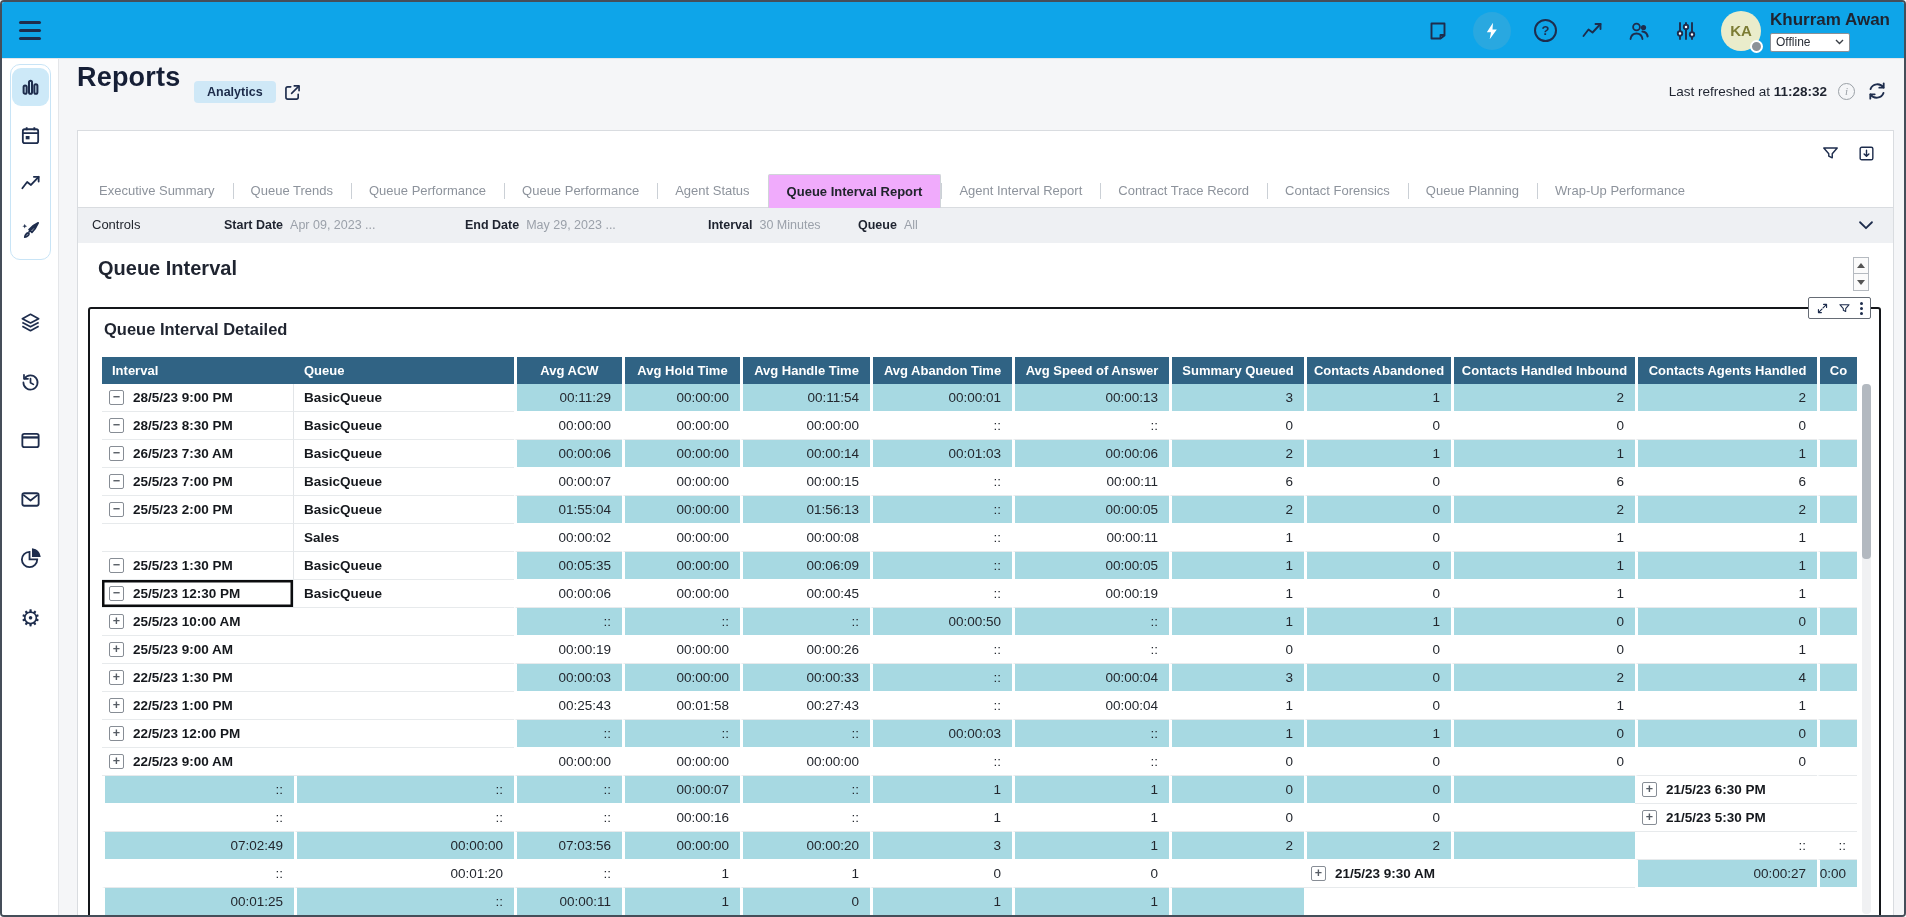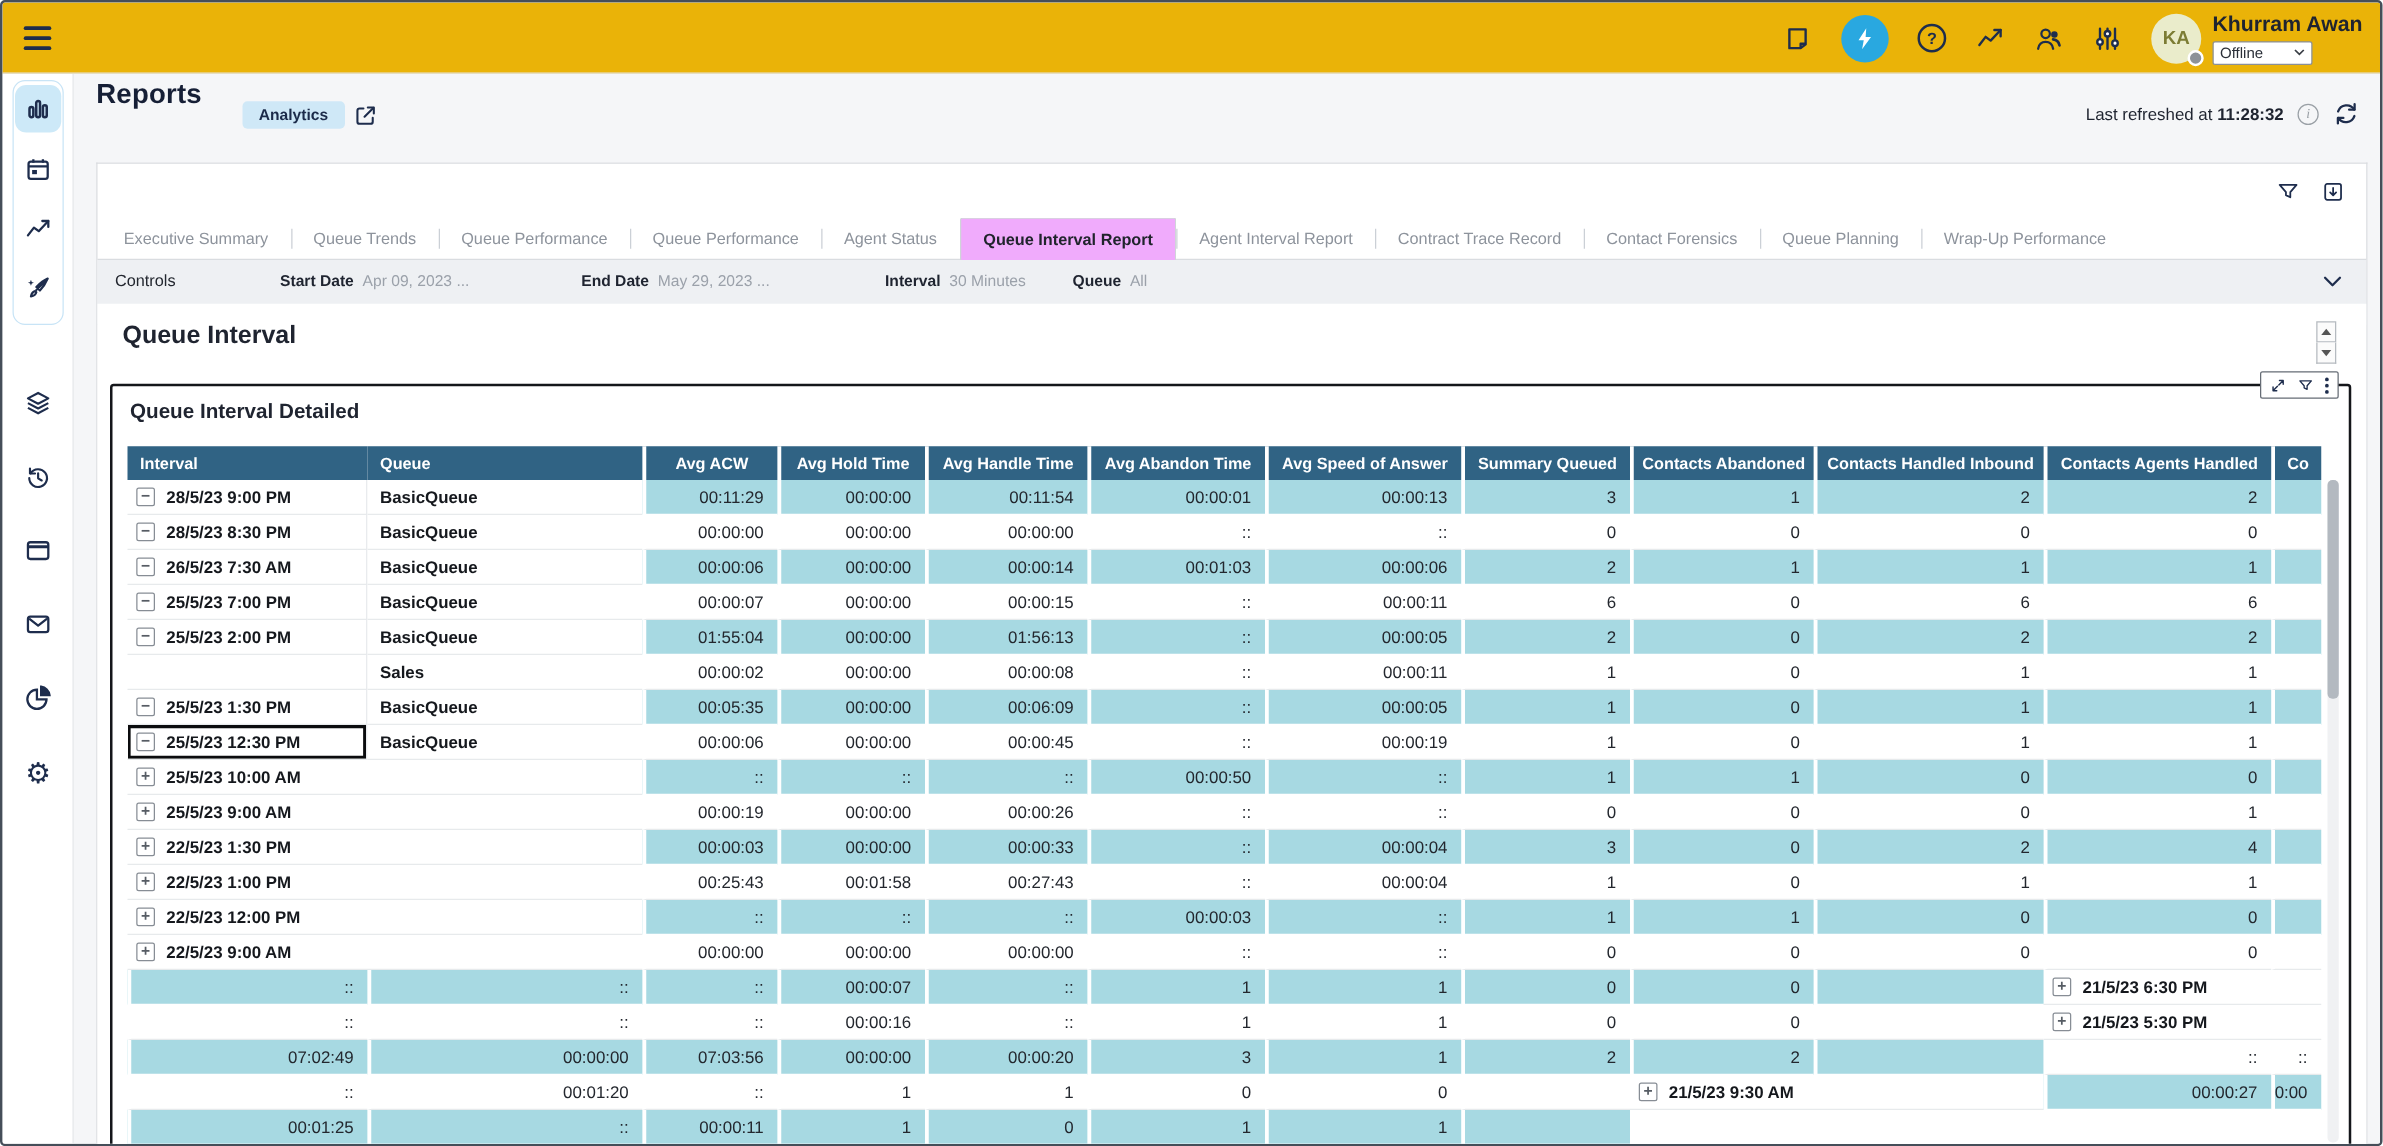--- a/index.html
+++ b/index.html
@@ -2,21 +2,21 @@
 <html><head>
 <meta charset="utf-8">
 <style>
   *{box-sizing:border-box;margin:0;padding:0}
   html,body{width:1906px;height:917px}
   body{position:relative;font-family:"Liberation Sans",sans-serif;background:#fff;
        border:2px solid #454e59;border-radius:4px;overflow:hidden}
   svg{display:block}
 
   
-  .topbar{position:absolute;left:0;right:0;top:0;height:57px;background:#eab308;border-bottom:1px solid #e4e6e9;z-index:6}
+  .topbar{position:absolute;left:0;right:0;top:0;height:57px;background:#0ea5e9;border-bottom:1px solid #e4e6e9;z-index:6}
   .hamburger{position:absolute;left:17px;top:19px;width:22px;height:19px;display:flex;flex-direction:column;justify-content:space-between;cursor:pointer}
   .hamburger i{display:block;height:2.6px;background:#1e2d4d;border-radius:2px}
   .topbar-right{position:absolute;right:14px;top:0;height:57px;display:flex;align-items:center;gap:23px}
   .tb-icon{width:24px;height:24px;color:#1e2d4d}
   .flash-wrap{width:38px;height:38px;border-radius:50%;background:#29a8e0;display:flex;align-items:center;justify-content:center}
   .help-circle{width:23px;height:23px;border:2px solid #1e2d4d;border-radius:50%;display:flex;align-items:center;justify-content:center;font-weight:700;font-size:13px;color:#1e2d4d}
   .help-circle::before{content:'?'}
   .user{display:flex;align-items:center;gap:9px}
   .avatar{width:40px;height:40px;border-radius:50%;background:#eaeccb;color:#7c7c34;font-weight:700;font-size:15px;display:flex;align-items:center;justify-content:center;position:relative}
   .status-dot{position:absolute;right:-2px;bottom:-2px;width:13px;height:13px;border-radius:50%;background:#8d9298;border:2px solid #fff}
@@ -27,21 +27,21 @@
   
   .sidebar{position:absolute;left:0;top:57px;bottom:0;width:57px;background:#fff;border-right:1px solid #e4e6e9;z-index:5}
   .side-group{position:absolute;left:8px;top:5px;width:41px;height:196px;border:1px solid #c8e4f6;border-radius:10px}
   .side-item{position:absolute;left:10px;width:37px;height:38px;display:flex;align-items:center;justify-content:center;color:#1e2d4d;cursor:pointer}
   .side-item.active{background:#cde9f8;border-radius:9px}
   .side-item svg{width:23px;height:23px}
   .gear-glyph{font-size:23px;line-height:1;color:#1e2d4d}
 
   
   .main-bg{position:absolute;left:57px;top:57px;right:0;bottom:0;background:#f5f6f8}
-  .page-title{position:absolute;left:75px;top:60px;font-size:22px;font-weight:700;color:#161f36;letter-spacing:.2px}
+  .page-title{position:absolute;left:75px;top:60px;font-size:27px;font-weight:700;color:#161f36;letter-spacing:.2px}
   .badge{position:absolute;left:192px;top:79px;background:#cfe8f7;color:#1c2b4a;font-size:12.5px;font-weight:700;padding:4px 13px;border-radius:4px}
   .ext-link{position:absolute;left:280px;top:80px;width:21px;height:21px;color:#1e2d4d;cursor:pointer}
   .refresh-row{position:absolute;top:78px;right:16px;display:flex;align-items:center;gap:11px}
   .refresh-text{font-size:13.5px;color:#1f2430}
   .refresh-text b{font-weight:700}
   .info-badge{width:17px;height:17px;border:1.4px solid #9aa0a6;border-radius:50%;color:#9aa0a6;font-size:11px;display:flex;align-items:center;justify-content:center;font-family:"Liberation Serif",serif;font-style:italic}
   .info-badge::before{content:'i'}
   .refresh-icon{width:22px;height:22px;color:#1e2d4d;cursor:pointer}
 
   

